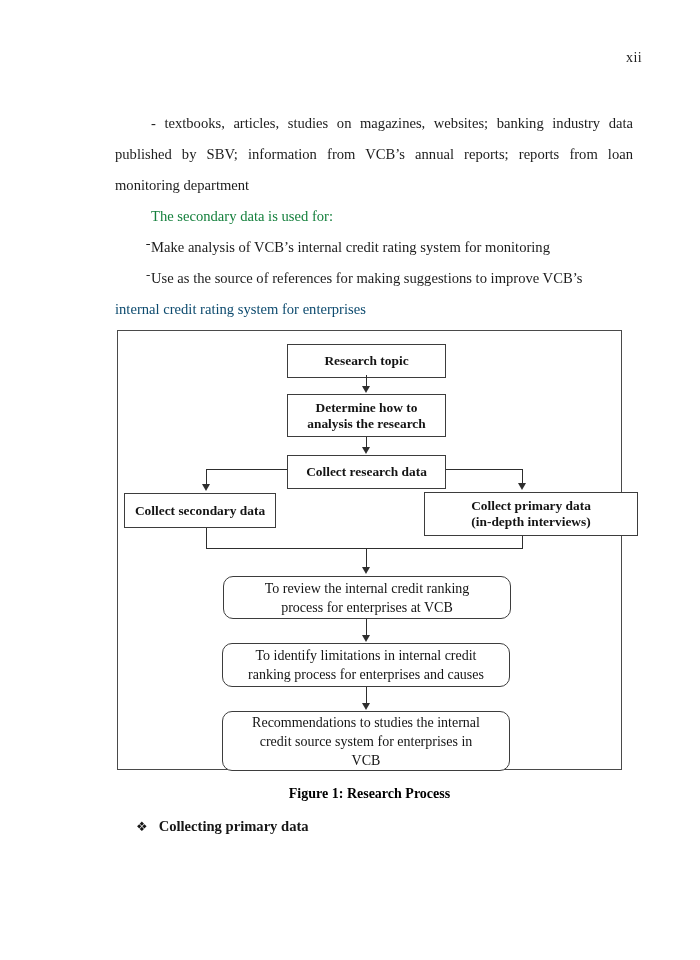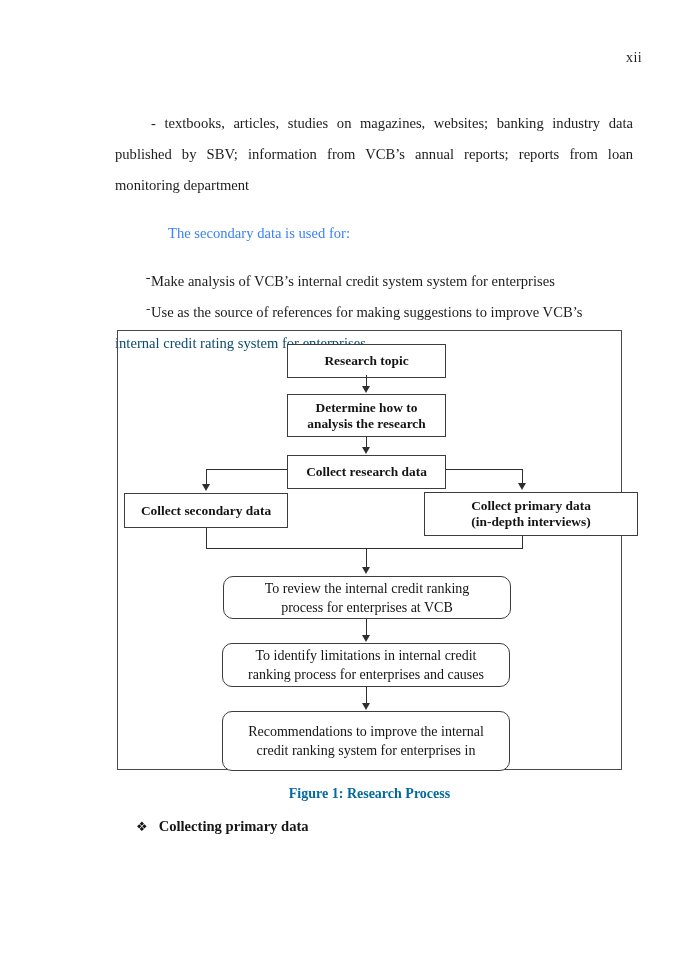--- a/index.html
+++ b/index.html
@@ -48,23 +48,23 @@
     text-justify: inter-word;
     margin: 0;
     color: #1c1c1c;
   }
   .para.first-indent {
     text-indent: 36px;
   }
   .lead-line {
     font-size: 14.6px;
     line-height: 31px;
-    margin: 17px;
+    margin: 0;
     padding-left: 36px;
-    color: #3b82f6;
+    color: #15803d;
     font-family: Liberation Serif, serif;
   }
   .dash-item {
     font-size: 14.6px;
     line-height: 31px;
     margin: 0;
     padding-left: 36px;
     color: #1c1c1c;
     position: relative;
   }
@@ -131,21 +131,21 @@
     border-radius: 10px;
   }
   .node .lines { width: 100%; }
   .node .l { display: block; white-space: nowrap; }
   .node.plain .l { white-space: normal; }
 
   
   #node-research-topic   { left:287px; top:344px; width:159px; height:31px; }
   #node-determine        { left:287px; top:394px; width:159px; height:43px; }
   #node-collect-research { left:287px; top:455px; width:159px; height:21px; }
-  #node-collect-secondary{ left:124px; top:493px; width:164px; height:35px; }
+  #node-collect-secondary{ left:124px; top:493px; width:152px; height:35px; }
   #node-collect-primary  { left:424px; top:492px; width:214px; height:44px;align-items:center; }
   #node-review           { left:223px; top:576px; width:288px; height:43px; }
   #node-identify         { left:222px; top:643px; width:288px; height:44px; }
   #node-recommend        { left:222px; top:711px; width:288px; height:60px; }
 
   
   .vline {
     position: absolute;
     width: 1px;
     background: #2e2e2e;
@@ -166,21 +166,21 @@
 
   
   .figure-caption {
     position: absolute;
     top: 786px;
     left: 117px;
     width: 505px;
     text-align: center;
     font-size: 14px;
     font-weight: bold;
-    color: #0369a1;
+    color: #000000;
   }
   .section-heading {
     position: absolute;
     top: 818px;
     left: 136px;
     font-size: 14.6px;
     font-weight: bold;
     color: #161616;
     display: flex;
     align-items: baseline;
@@ -201,21 +201,21 @@
   <div class="body-block">
     <p class="para first-indent">- textbooks, articles, studies on magazines, websites; banking industry data published by SBV; information from VCB’s annual reports; reports from loan monitoring department</p>
     <p class="lead-line">The secondary data is used for:</p>
 
     <p class="dash-item">
       <span class="dash">-</span>
     </p>
 
     <p class="dash-item">
       <span class="dash">-</span>
-      <span>Make analysis of VCB’s internal credit system system for enterprises</span>
+      <span>Make analysis of VCB’s internal credit rating system for monitoring</span>
     </p>
 
     <p class="dash-item justified">
       <span class="dash">-</span>
       <span>Use as the source of references for making suggestions to improve VCB’s</span>
     </p>
     <p class="dash-wrap">internal credit rating system for enterprises</p>
   </div>
 
   <div class="figure-frame"></div>
@@ -290,22 +290,23 @@
         <span class="l">To identify limitations in internal credit</span>
         <span class="l">ranking process for enterprises and causes</span>
       </span>
     </div>
 
     <div class="vline" style="left:366px; top:687px; height:17px;"></div>
     <div class="arrowhead" style="left:362px; top:703px;"></div>
 
     <div class="node plain" id="node-recommend">
       <span class="lines">
-        <span class="l">Recommendations  to improve the internal</span>
-        <span class="l">credit ranking system for enterprises in</span>
+        <span class="l">Recommendations  to studies the internal</span>
+        <span class="l">credit source system for enterprises in</span>
+        <span class="l">VCB</span>
       </span>
     </div>
   </div>
 
   <div class="figure-caption">Figure 1: Research Process</div>
 
   <div class="section-heading">
     <span class="marker">❖</span>
     <span>Collecting primary data</span>
   </div>

